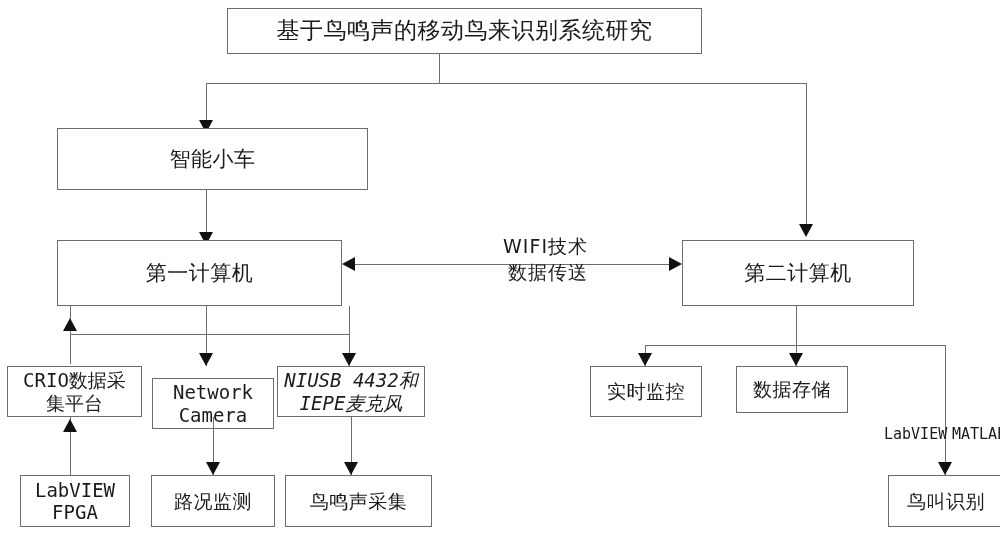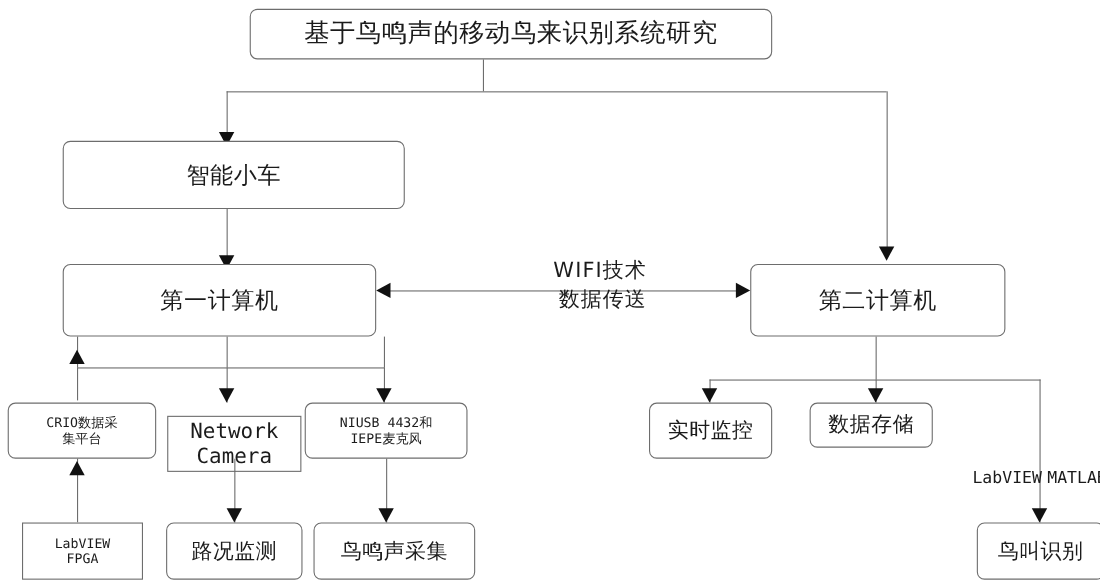--- a/index.html
+++ b/index.html
@@ -26,30 +26,29 @@
     align-items: center;
     justify-content: center;
     text-align: center;
     color: #1b1b1b;
     line-height: 1.18;
     letter-spacing: 0.5px;
     white-space: pre-line;
   }
   .cn {
     font-family: "DejaVu Sans", "Liberation Sans", sans-serif;
-    border-radius: 7px;
   }
   .mono {
     font-family: "DejaVu Sans Mono", "Liberation Mono", monospace;
     letter-spacing: 0px;
   }
   .t-title   { font-size: 23px; }
   .t-big     { font-size: 21px; }
   .t-mid     { font-size: 19px; }
-  .t-small   { font-size: 12px; }
+  .t-small   { font-size: 19px; }
   .t-tiny    { font-size: 15px; }
 
   
   .line {
     position: absolute;
     background: #6d6d6d;
   }
   .vline { width: 1px; }
   .hline { height: 1px; }
 
@@ -138,21 +137,21 @@
 
   <div class="line vline" style="left:349px; top:334px; height:32px;"></div>
   <div class="arrow arrow-down" style="left:342px; top:353px;"></div>
 
   <div class="node mono cn t-small" style="left:7px; top:366px; width:135px; height:51px;">CRIO数据采
 集平台</div>
 
   <div class="node mono t-mid" style="left:152px; top:378px; width:122px; height:51px;">Network
 Camera</div>
 
-  <div class="node mono cn t-small" style="left:277px; top:366px; width:148px; height:51px;">NIUSB 4432和
+  <div class="node mono cn t-small" style="left:277px; top:366px; width:148px; height:51px;font-style:italic;">NIUSB 4432和
 IEPE麦克风</div>
 
   <div class="line vline" style="left:70px; top:417px; height:58px;"></div>
   <div class="arrow arrow-up" style="left:63px; top:419px;"></div>
 
   <div class="line vline" style="left:213px; top:417px; height:58px;"></div>
   <div class="arrow arrow-down" style="left:206px; top:462px;"></div>
 
   <div class="line vline" style="left:351px; top:417px; height:58px;"></div>
   <div class="arrow arrow-down" style="left:344px; top:462px;"></div>
@@ -174,17 +173,17 @@
   <div class="arrow arrow-down" style="left:789px; top:353px;"></div>
 
   <div class="line vline" style="left:945px; top:345px; height:130px;"></div>
   <div class="arrow arrow-down" style="left:938px; top:462px;"></div>
 
   <div class="side-label mono t-tiny" style="left:884px; top:425px;">LabVIEW</div>
   <div class="side-label mono t-tiny" style="left:952px; top:425px;">MATLAB</div>
 
   <div class="node cn t-mid" style="left:590px; top:366px; width:112px; height:51px;">实时监控</div>
 
-  <div class="node cn t-mid" style="left:736px; top:366px; width:112px; height:41px;">数据存储</div>
+  <div class="node cn t-mid" style="left:736px; top:366px; width:112px; height:47px;">数据存储</div>
 
   <div class="node cn t-mid" style="left:888px; top:475px; width:116px; height:52px;">鸟叫识别</div>
 
 </div>
 
 </body></html>

